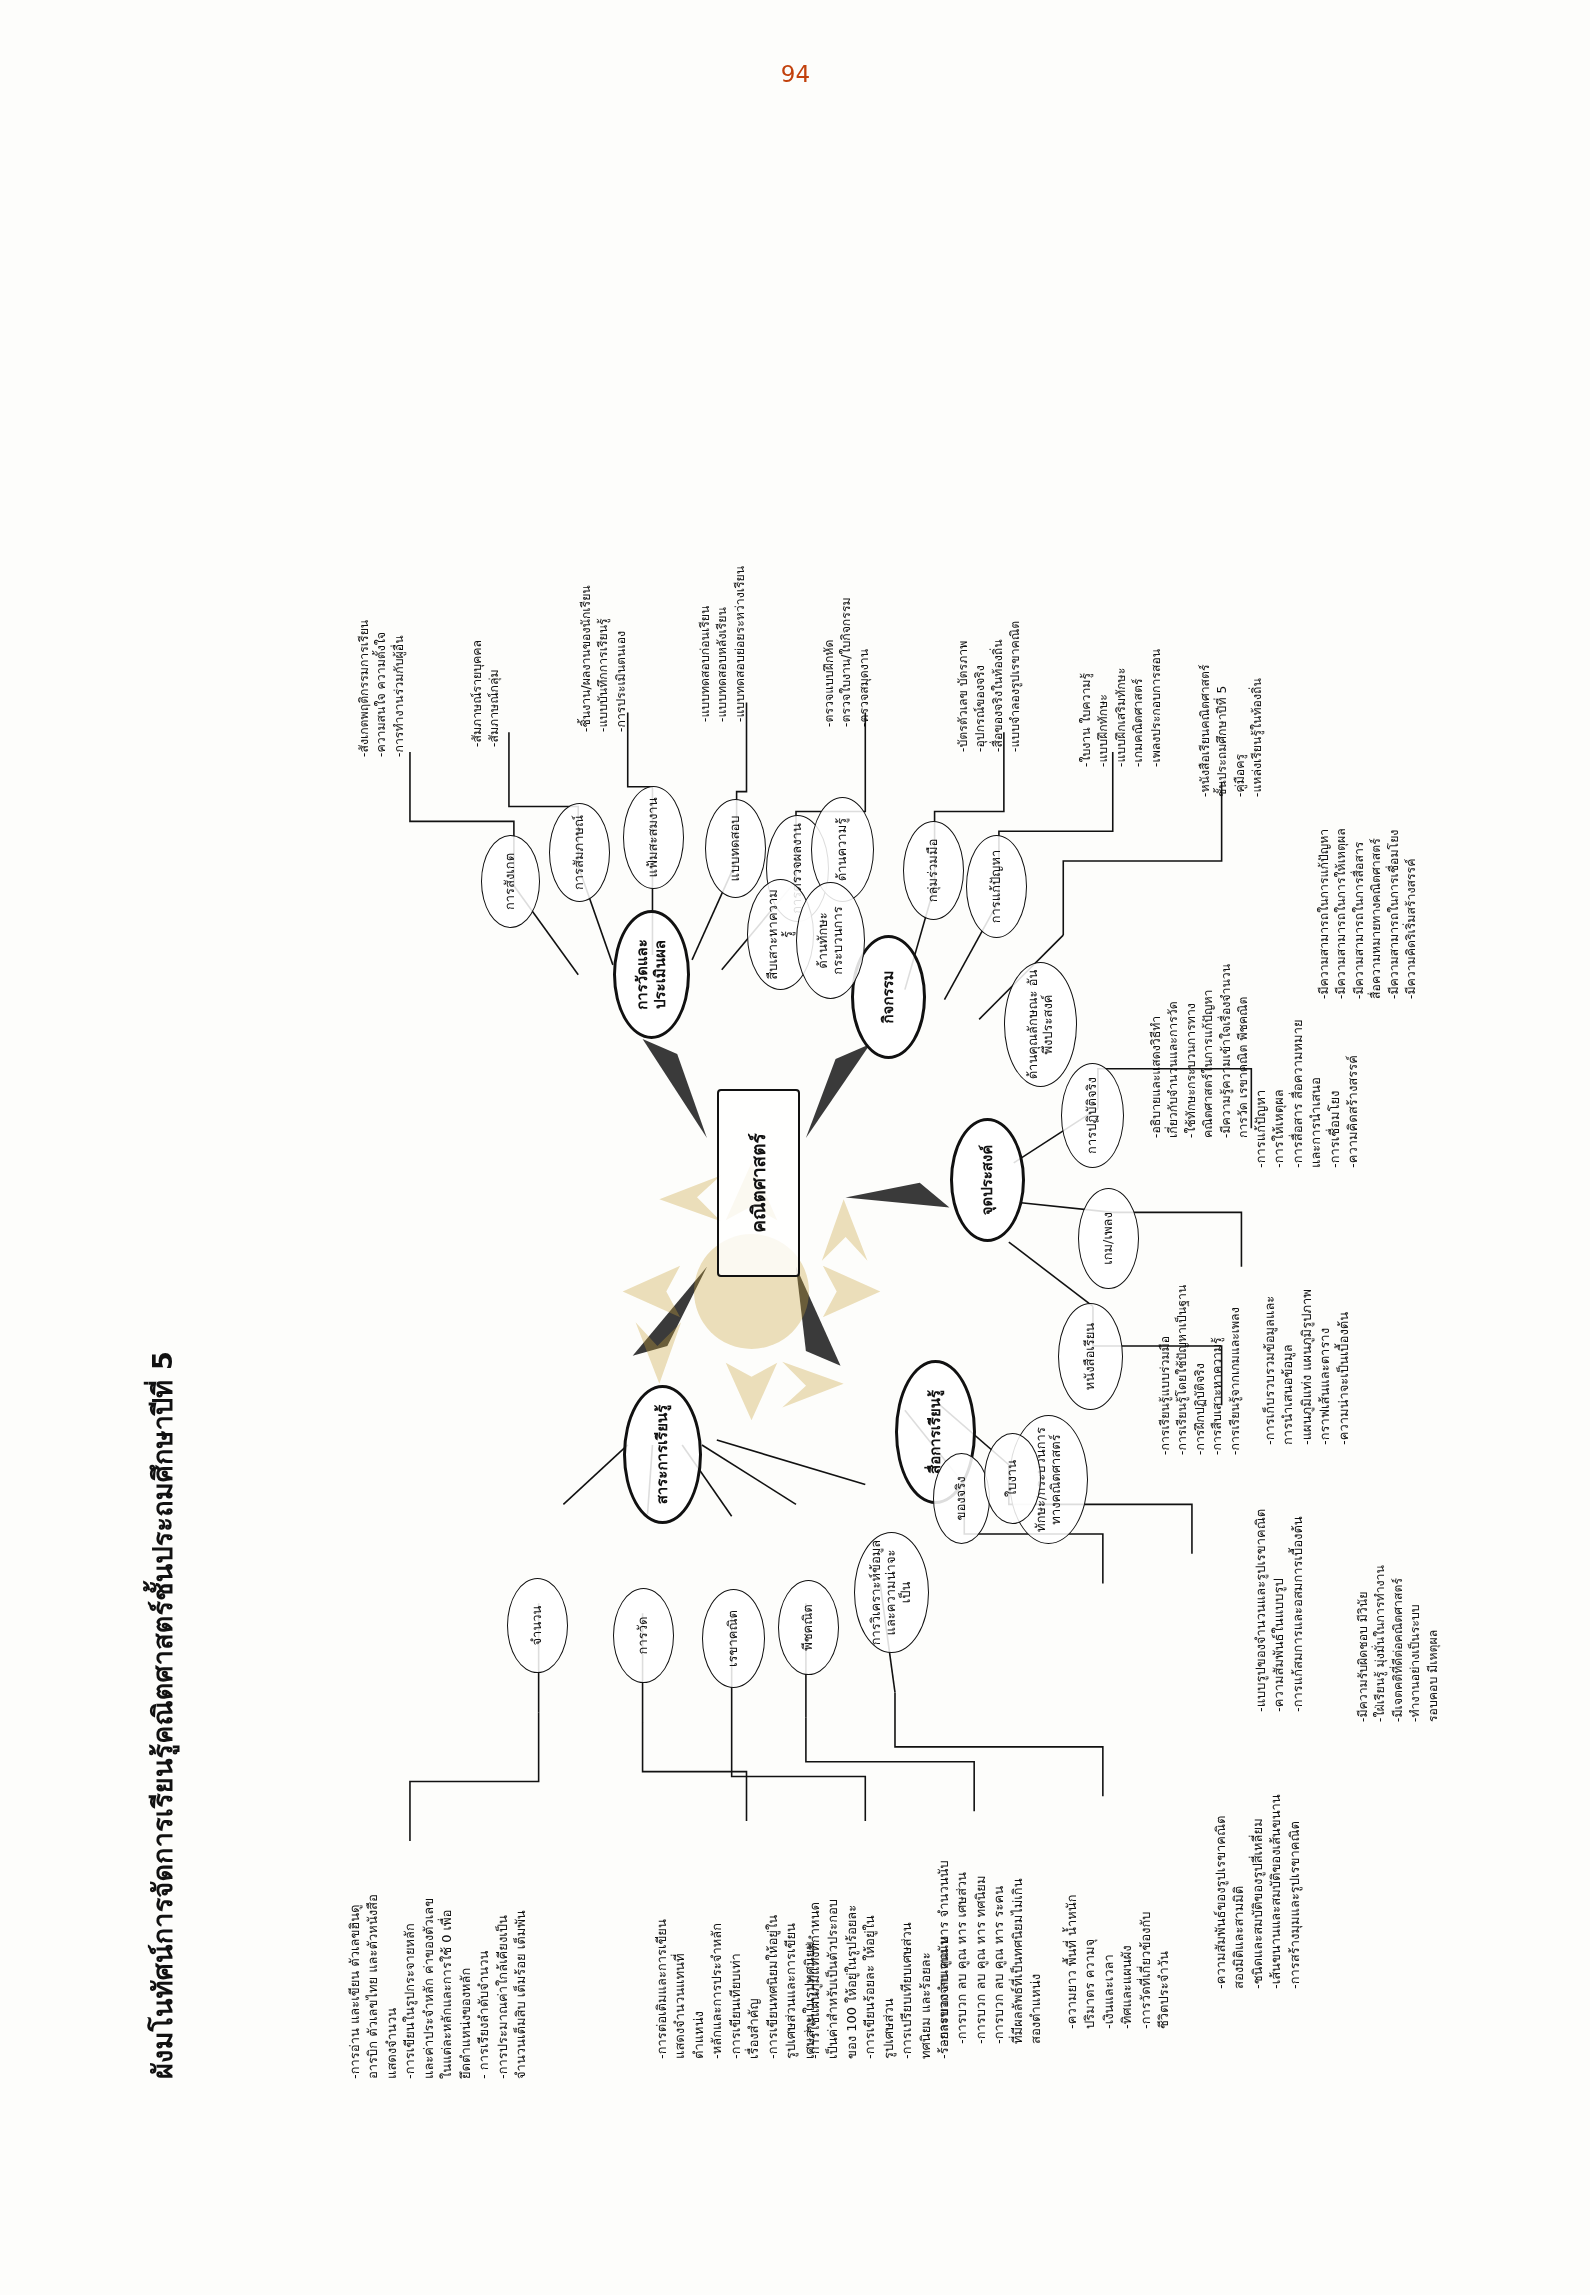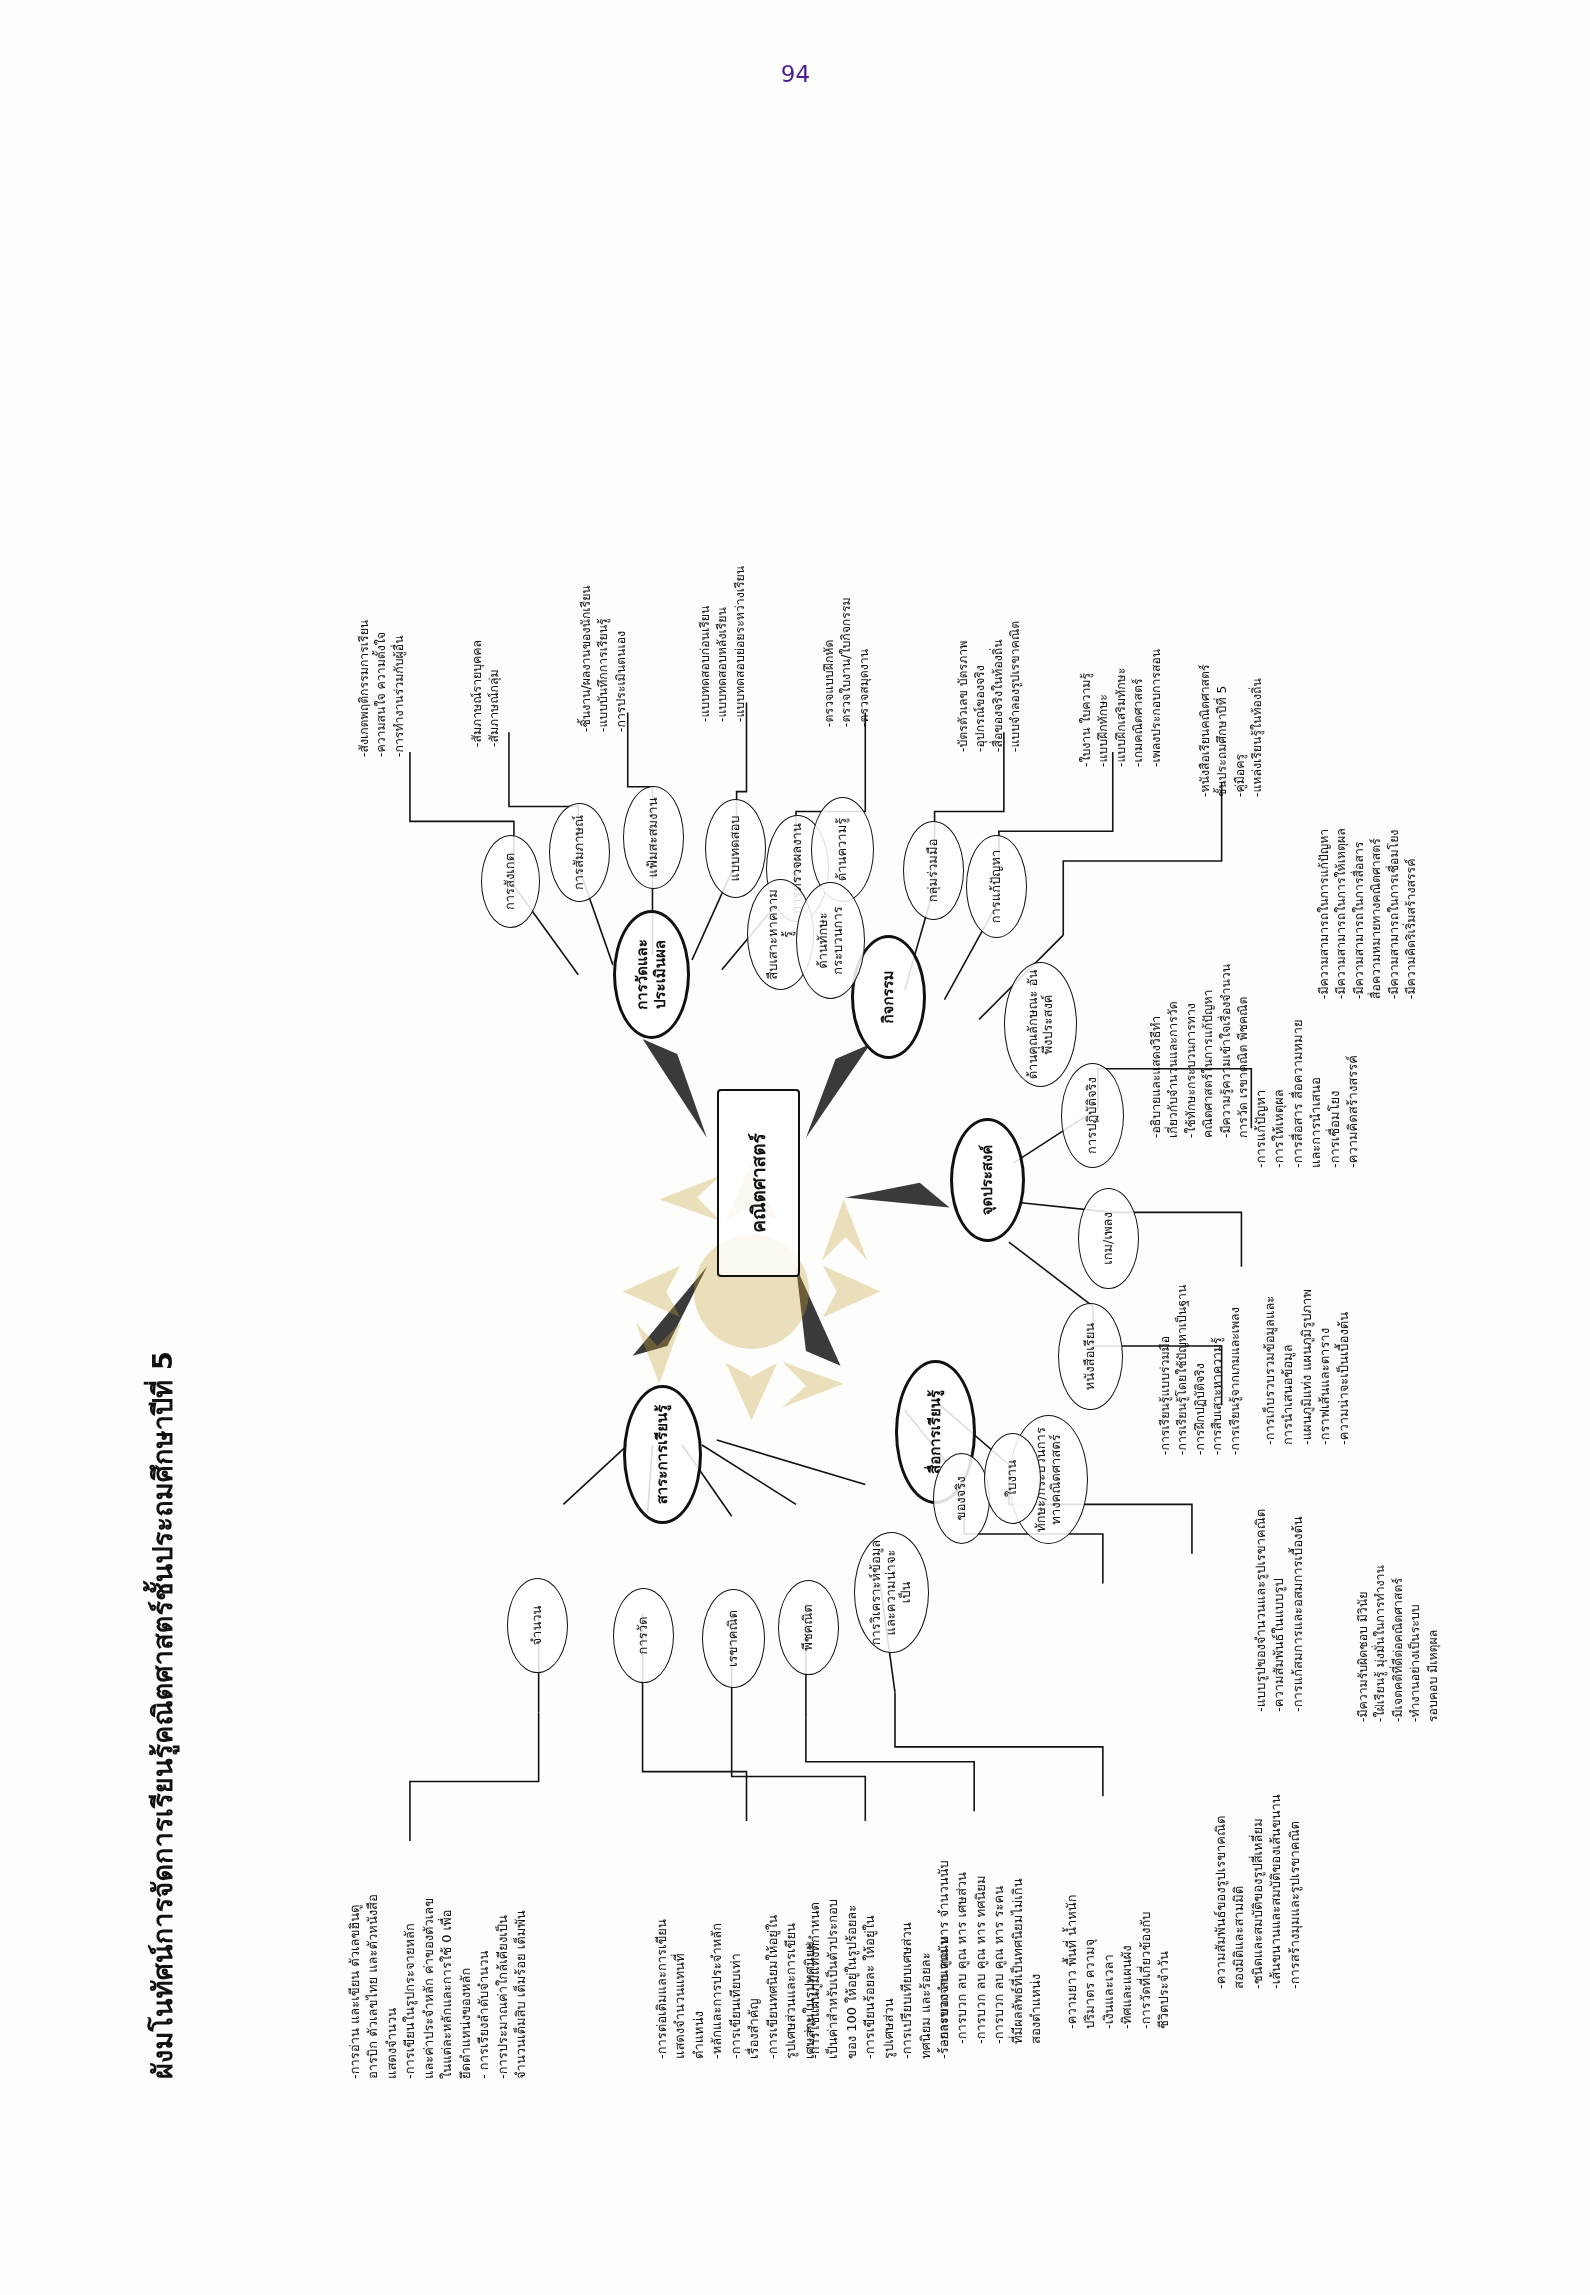--- a/index.html
+++ b/index.html
@@ -1,18 +1,18 @@
 <!DOCTYPE html>
 <html><head>
 <meta charset="utf-8">
 <style>
   html,body{margin:0;padding:0;background:#fff;}
   body{width:1591px;height:2296px;font-family:"DejaVu Sans","Liberation Sans",sans-serif;color:#111;position:relative;overflow:hidden;}
   .page{position:relative;width:1591px;height:2296px;background:#fdfdfb;}
-  .page-number{position:absolute;top:61px;left:0;width:1591px;text-align:center;font-size:23px;color:#4c1d95;}
+  .page-number{position:absolute;top:61px;left:0;width:1591px;text-align:center;font-size:23px;color:#c2410c;}
 
   
   .canvas{
     position:absolute;
     left:50%; top:50%;
     width:1980px; height:1366px;
     margin-left:-990px; margin-top:-683px;
     transform:rotate(-90deg);
     transform-origin:50% 50%;
   }

